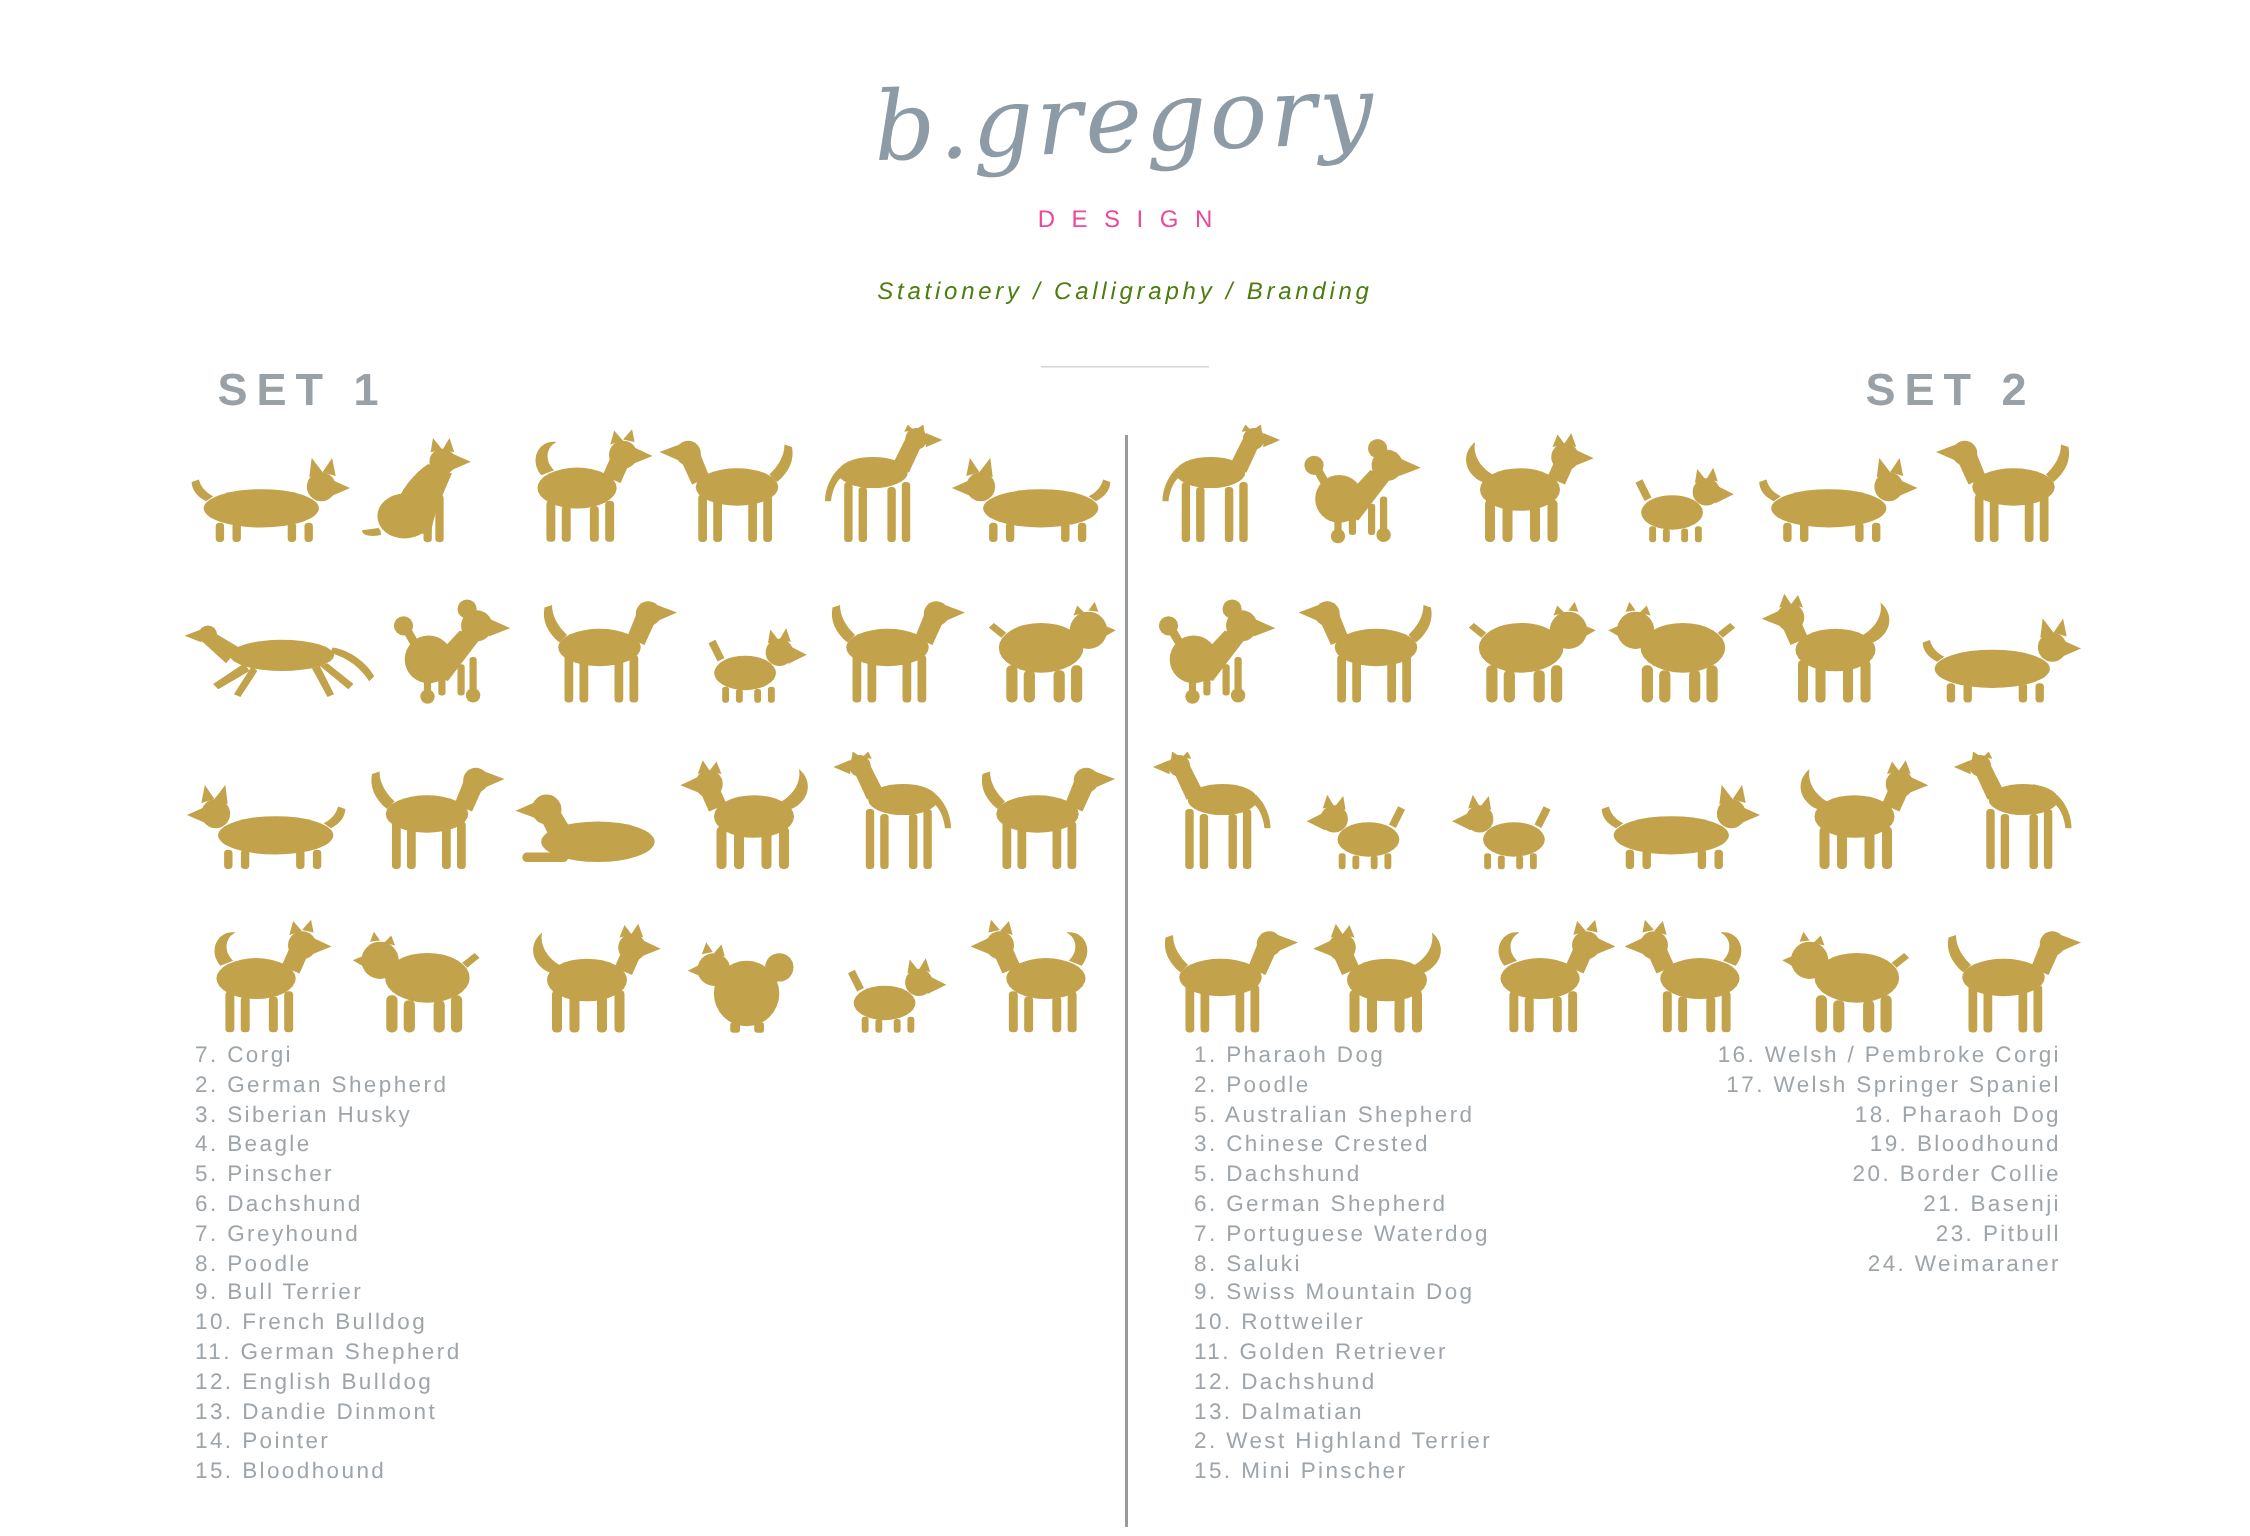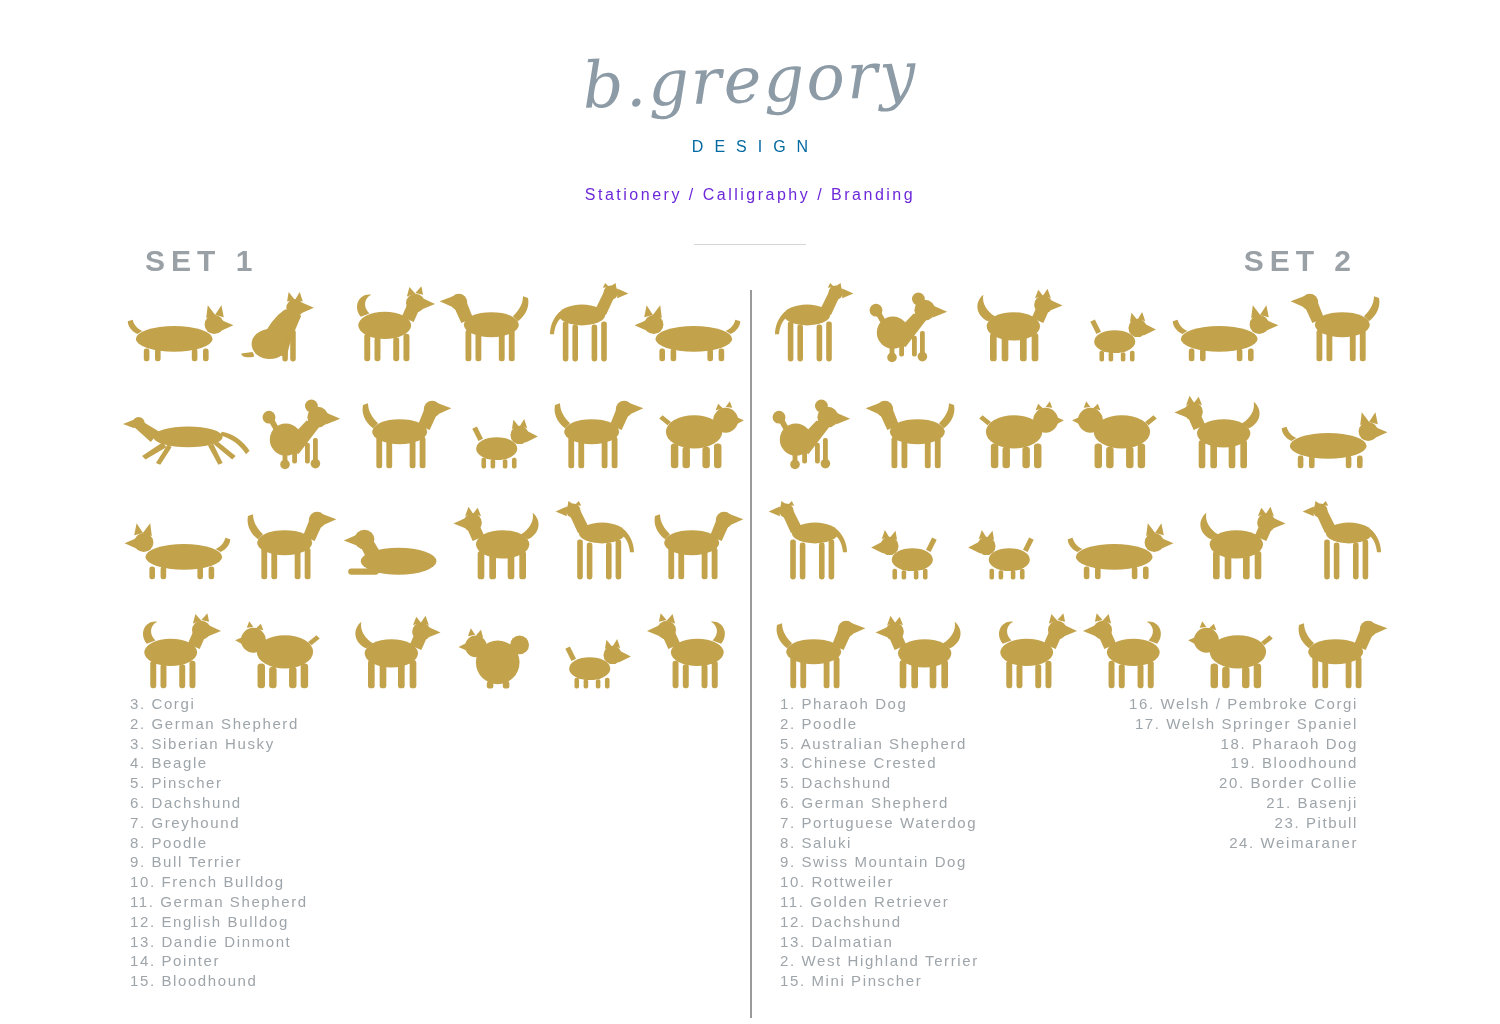--- a/index.html
+++ b/index.html
@@ -3,22 +3,22 @@
 <meta charset="utf-8">
 <style>
   html,body{margin:0;padding:0;background:#ffffff;}
   .page{position:relative;width:1500px;height:1024px;background:#ffffff;overflow:hidden;
         font-family:"Liberation Sans",sans-serif;}
 
   
   .masthead{position:absolute;top:26px;left:0;width:100%;text-align:center;}
   .logo-script{font-family:"DejaVu Serif",serif;font-style:italic;font-size:64px;line-height:108px;
                color:#8d9ba6;letter-spacing:2px;transform:rotate(-2deg);}
-  .logo-sub{margin-top:4px;font-size:16px;letter-spacing:11px;color:#0369a1;text-indent:11px;}
-  .tagline{margin-top:30px;font-size:16px;letter-spacing:2.5px;color:#6d28d9;}
+  .logo-sub{margin-top:4px;font-size:16px;letter-spacing:11px;color:#ec4899;text-indent:11px;}
+  .tagline{margin-top:30px;font-size:16px;letter-spacing:2.5px;color:#4d7c0f;font-style:italic;}
   .header-rule{width:112px;height:1px;background:#d3d6d7;margin:40px auto 0;}
 
   
   .set-title{position:absolute;top:232px;font-size:30px;font-weight:700;letter-spacing:6px;color:#99a1a6;margin-top:12px;}
   .set-title-1{left:145px;}
   .set-title-2{right:143px;}
 
   
   .divider-v{position:absolute;left:750px;top:290px;width:2px;height:728px;background:#9a9a9a;}
 
@@ -26,21 +26,21 @@
   .panel{position:absolute;top:283px;width:622px;height:407px;display:flex;flex-direction:column;
          justify-content:space-between;}
   .panel-1{left:123px;}
   .panel-2{left:767px;}
   .dog-row{display:flex;align-items:flex-end;justify-content:space-between;}
   .dog{color:#c2a24b;display:block;}
 
   
   .lists{position:absolute;top:694px;display:flex;}
   .lists-1{left:130px;}
-  .lists-2{left:780px;}
+  .lists-2{left:796px;}
   .breed-list{margin:0;padding:0;list-style:none;}
   .breed-list li{font-size:15px;letter-spacing:1.6px;line-height:19.8px;color:#9ea5aa;}
   .lists-1 .col0{width:265px;}
   .lists-1 .col1{width:300px;}
   .lists-2 .col0{width:268px;}
   .lists-2 .col1{width:310px;text-align:right;}
   .defs-holder{position:absolute;width:0;height:0;overflow:hidden;}
 </style>
 </head>
 <body>
@@ -369,21 +369,21 @@
           <use href="#dog-bulky" xlink:href="#dog-bulky"></use>
         </svg>
         <svg class="dog" viewBox="0 0 120 90" width="100" height="75">
           <use href="#dog-standing" xlink:href="#dog-standing"></use>
         </svg>
       </div>
     </section>
 
   <div class="lists lists-1">
     <ul class="breed-list col0">
-        <li>3. Corgi</li>
+        <li>7. Corgi</li>
         <li>2. German Shepherd</li>
         <li>3. Siberian Husky</li>
         <li>4. Beagle</li>
         <li>5. Pinscher</li>
         <li>6. Dachshund</li>
         <li>7. Greyhound</li>
         <li>8. Poodle</li>
         <li>9. Bull Terrier</li>
         <li>10. French Bulldog</li>
         <li>11. German Shepherd</li>

